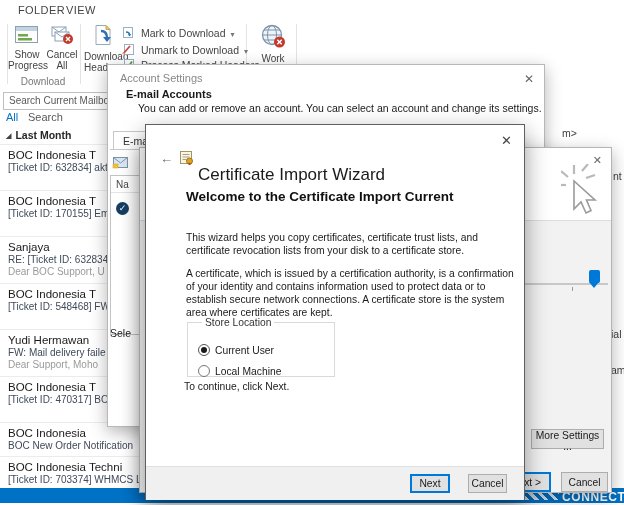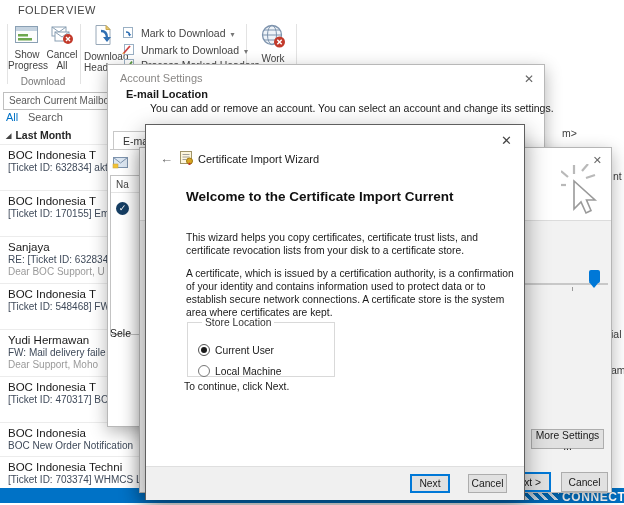--- a/index.html
+++ b/index.html
@@ -45,21 +45,21 @@
   .closex{position:absolute;font-size:12px;color:#666;cursor:default;}
   .btn{position:absolute;background:#e1e1e1;border:1px solid #adadad;font-family:Liberation Sans, sans-serif;
        font-size:10.3px;color:#1a1a1a;text-align:center;padding:0;}
   .btn.default{border:1px solid #0078d7;box-shadow:inset 0 0 0 1px #0078d7;}
 
   
   #acctdlg{left:107px;top:64px;width:436px;height:361px;z-index:10;}
   #acct-title{position:absolute;left:12px;top:7px;font-size:11px;color:#8a8886;}
   #acct-close{right:10px;top:7px;}
   #acct-h{position:absolute;left:18px;top:23px;font-size:11px;font-weight:bold;color:#1a1a1a;}
-  #acct-desc{position:absolute;left:30px;top:37px;font-size:10.5px;color:#1a1a1a;white-space:nowrap;margin-left:12px;}
+  #acct-desc{position:absolute;left:30px;top:37px;font-size:10.5px;color:#1a1a1a;white-space:nowrap;}
   #acct-tab{position:absolute;left:5px;top:66px;padding:3px 9px;font-size:10.5px;color:#333;
             background:#fff;border:1px solid #c8c8c8;border-bottom:none;}
   #acct-tabline{position:absolute;left:2px;top:84px;width:430px;height:1px;background:#c8c8c8;}
   #acct-toolicon{position:absolute;left:4px;top:90px;}
   #acct-list{position:absolute;left:2px;top:110px;width:300px;height:158px;border:1px solid #c3c3c3;background:#fff;}
   #acct-list .hdr{font-size:10px;color:#444;padding:3px 0 2px 5px;border-bottom:1px solid #e4e4e4;}
   #acct-check{position:absolute;left:5px;top:26px;width:13px;height:13px;border-radius:50%;background:#163e63;
               color:#fff;font-size:9px;line-height:13px;text-align:center;}
   #acct-sel{position:absolute;left:2px;top:262px;font-size:10.5px;color:#1a1a1a;white-space:nowrap;}
 
@@ -77,21 +77,21 @@
   #change-next{left:361px;top:324px;width:50px;height:20px;}
   #change-cancel{left:421px;top:324px;width:47px;height:20px;}
   #cursorfx{position:absolute;left:421px;top:16px;}
 
   
   #wizard{left:145px;top:124px;width:378px;height:374px;z-index:30;border:1px solid #5f5f5f;
           box-shadow:0 8px 22px rgba(0,0,0,.4);background:#fff;}
   #wiz-close{right:12px;top:8px;font-size:13px;color:#444;}
   #wiz-back{position:absolute;left:14px;top:26px;font-size:13px;color:#6b6b6b;}
   #wiz-icon{position:absolute;left:33px;top:25px;}
-  #wiz-title{position:absolute;left:52px;top:28px;font-size:11px;color:#1a1a1a;text-align:right;}
+  #wiz-title{position:absolute;left:52px;top:40px;font-size:17px;color:#1a1a1a;text-align:right;}
   #wiz-heading{position:absolute;left:40px;top:64px;font-size:13.5px;font-weight:bold;color:#101010;}
   .wiz-para{position:absolute;left:40px;font-size:10.3px;color:#1a1a1a;line-height:13px;}
   #wiz-group{position:absolute;left:41px;top:192px;width:146px;height:58px;border:1px solid #d9d9d9;margin:0;padding:0;}
   #wiz-group legend{font-size:10.3px;color:#333;margin-left:14px;padding:0 3px;}
   .radio-row{position:absolute;left:10px;font-size:10.3px;color:#1a1a1a;}
   .radio{display:inline-block;width:10px;height:10px;border-radius:50%;border:1px solid #555;background:#fff;
          vertical-align:-2px;margin-right:5px;position:relative;}
   .radio.sel:after{content:"";position:absolute;left:2px;top:2px;width:6px;height:6px;border-radius:50%;background:#1a1a1a;}
   #wiz-hint{position:absolute;left:38px;top:256px;font-size:10.3px;color:#1a1a1a;}
   #wiz-footer{position:absolute;left:0;top:341px;width:100%;height:33px;background:#f0f0f0;border-top:1px solid #dfdfdf;}
@@ -246,21 +246,21 @@
     </div>
 
   <div id="statusbar" class="abs">
     <div id="synchatch"></div>
     <div id="connected">CONNECTED</div>
   </div>
 
   <div id="acctdlg" class="dialog">
     <div id="acct-title">Account Settings</div>
     <div id="acct-close" class="closex">✕</div>
-    <div id="acct-h">E-mail Location</div>
+    <div id="acct-h">E-mail Accounts</div>
     <div id="acct-desc">You can add or remove an account. You can select an account and change its settings.</div>
     <div id="acct-tab">E-mail</div>
     <div id="acct-tabline"></div>
     <div id="acct-toolicon">
       <svg width="17" height="13" viewBox="0 0 17 13">
         <rect x="1.5" y="1.5" width="14" height="10" fill="#dce6f1" stroke="#7d93ad"></rect>
         <path d="M1.5,1.5 L8.5,7 L15.5,1.5" fill="none" stroke="#7d93ad"></path>
         <rect x="1" y="8" width="5" height="4" fill="#f2c233" stroke="#c9a84c" stroke-width=".6"></rect>
       </svg>
     </div>

